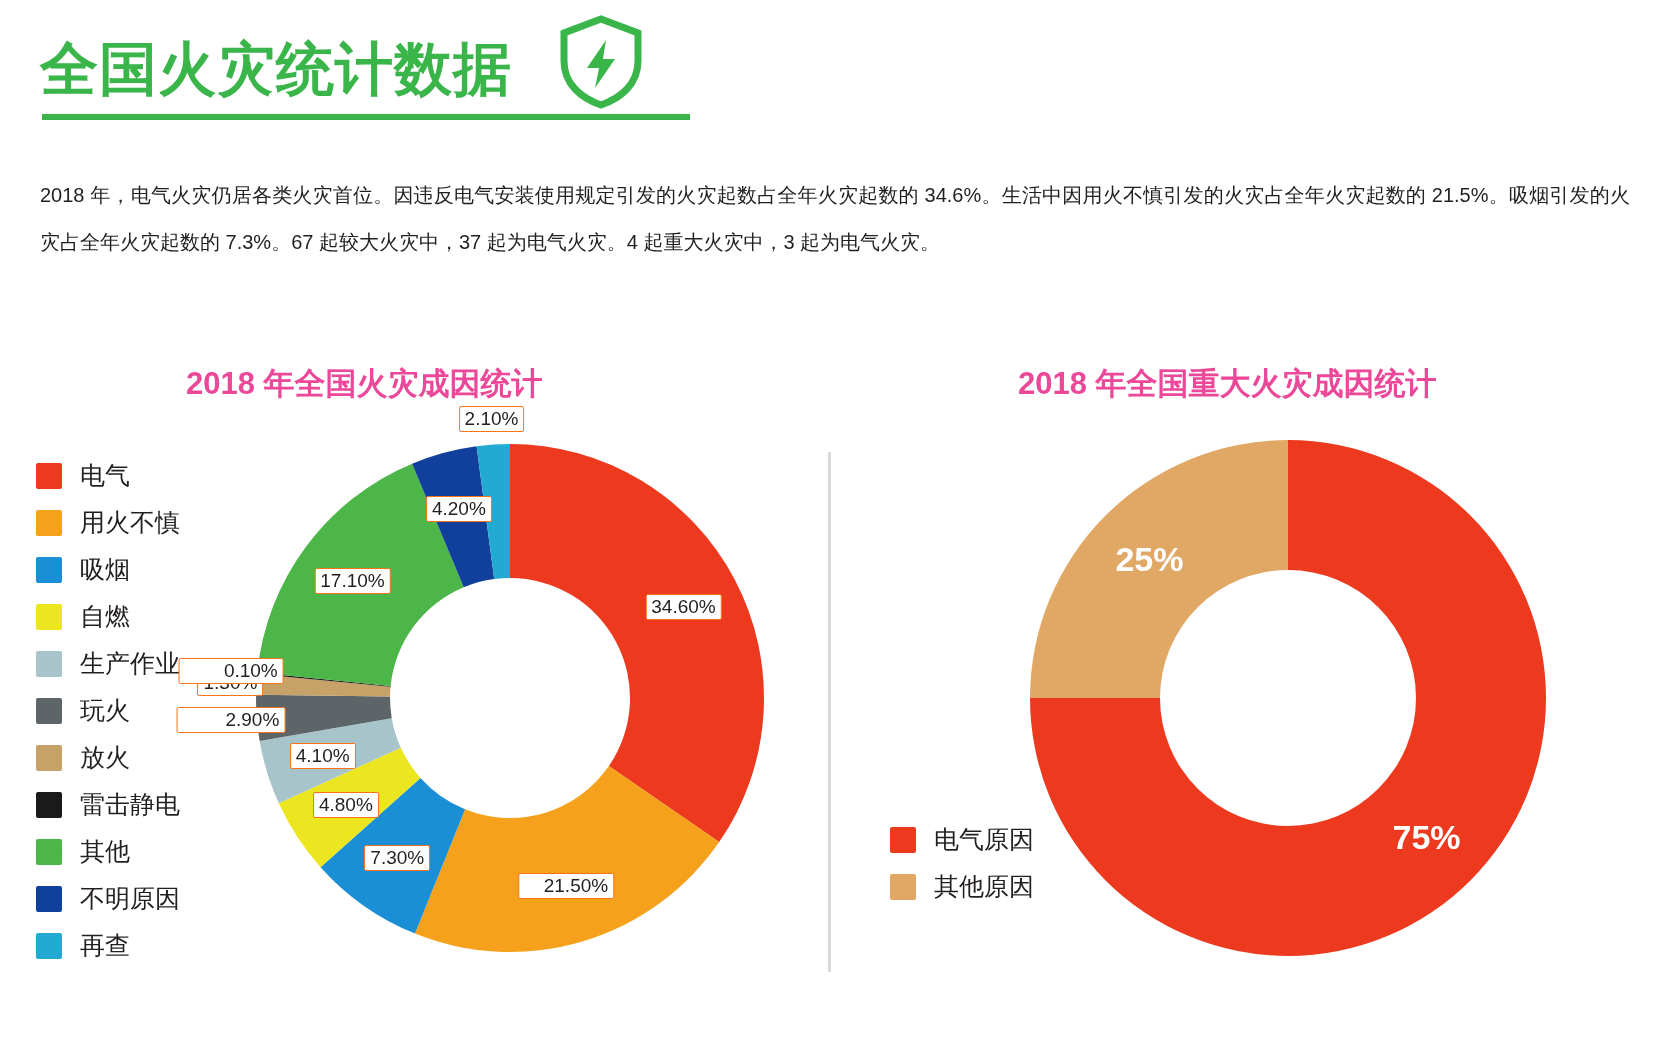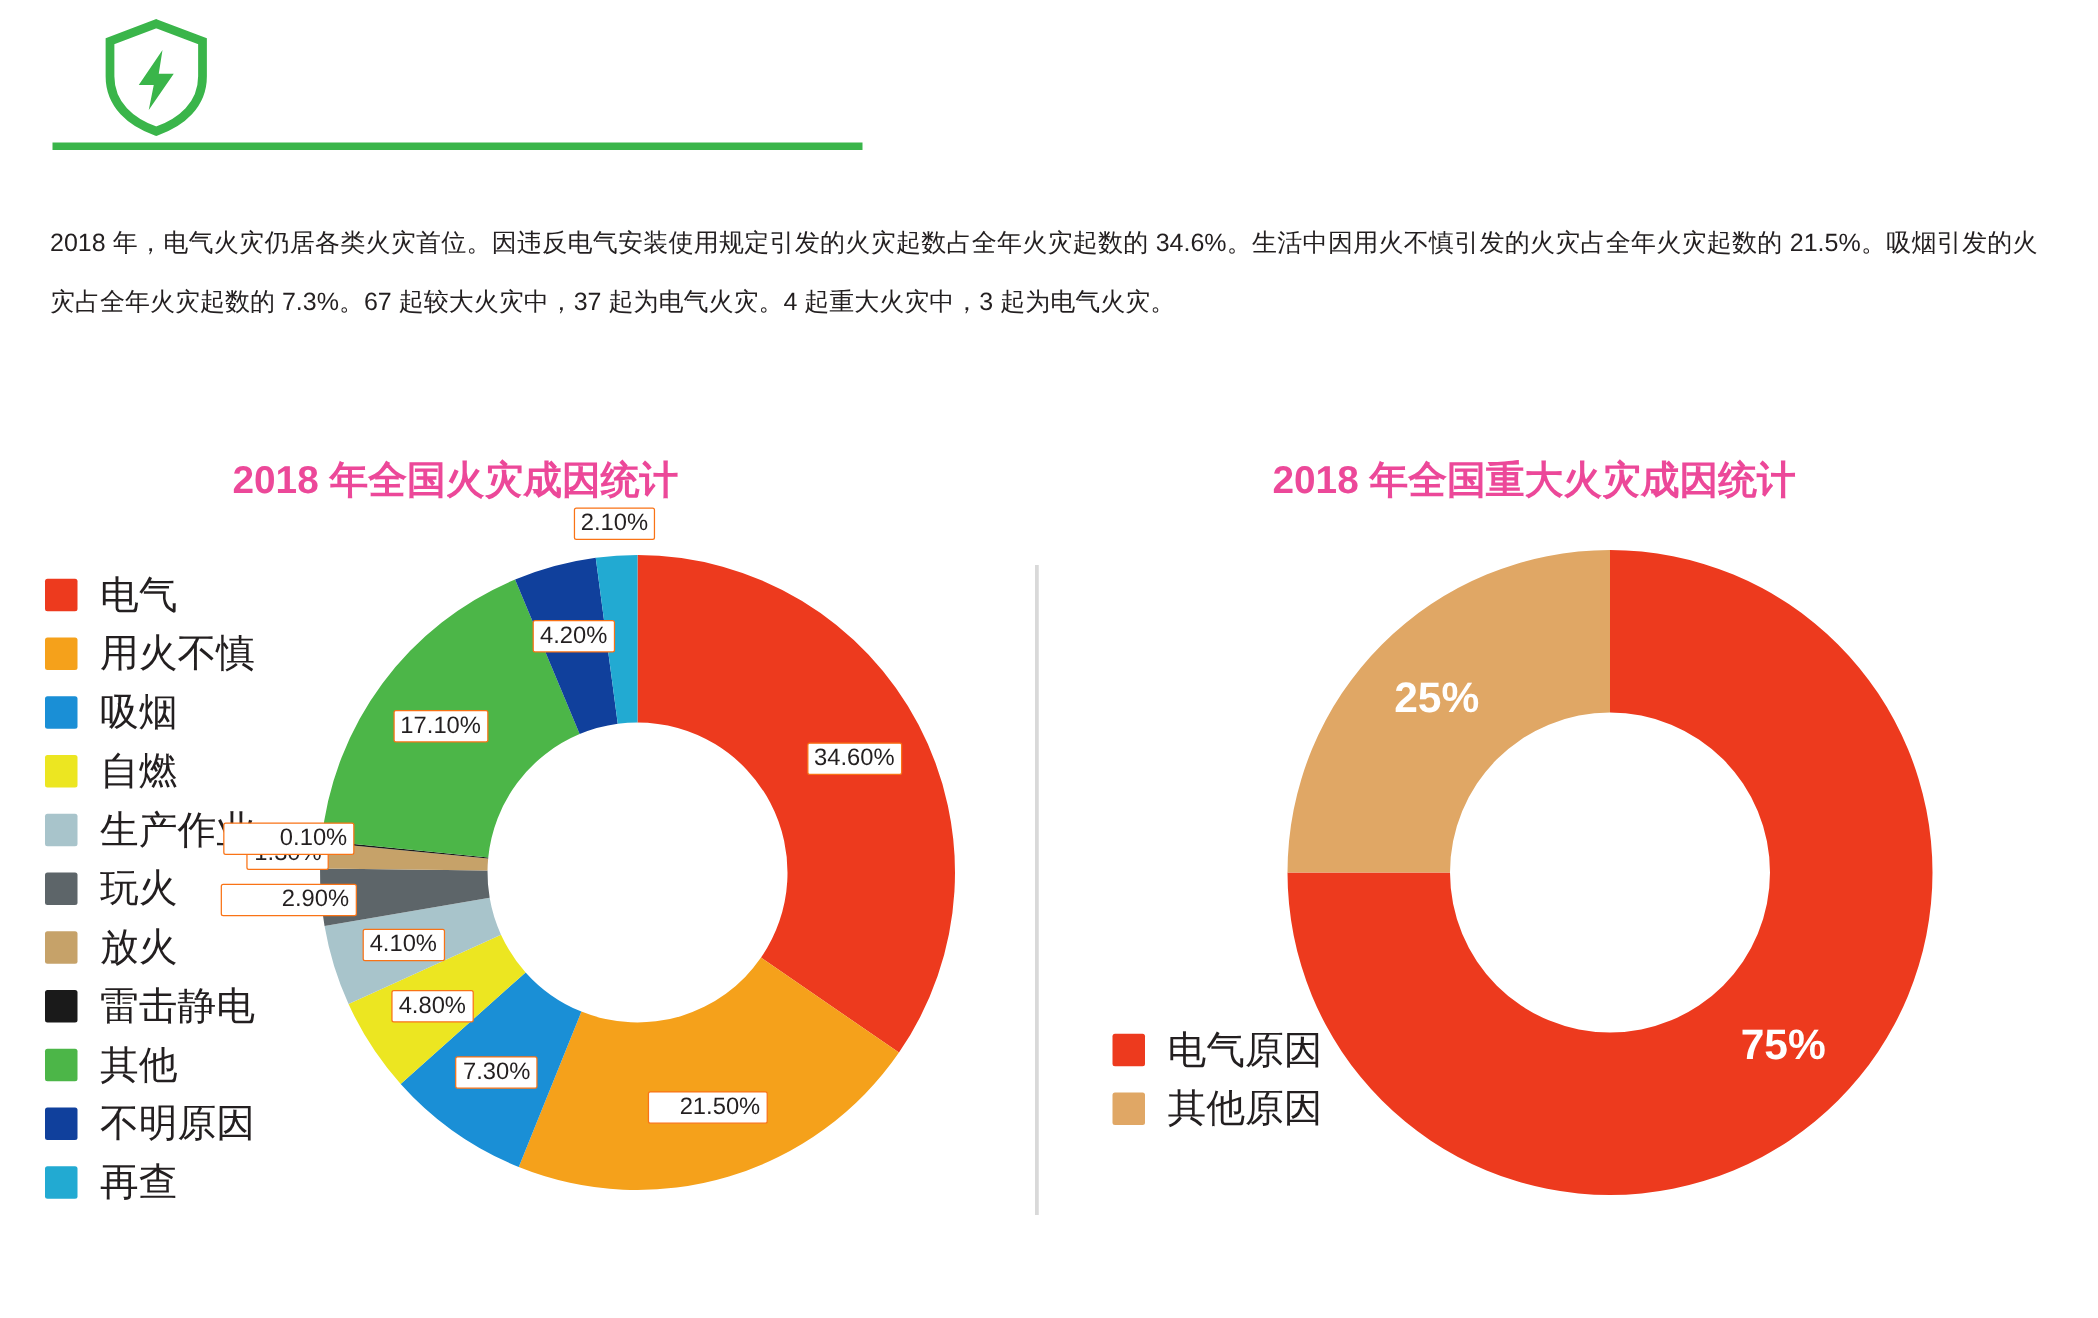--- a/index.html
+++ b/index.html
@@ -47,41 +47,42 @@
   #legend-left{left:36px;top:452px;}
   #legend-right{left:890px;top:816px;}
   .legend-item{
     display:flex;align-items:center;height:47px;
   }
   #legend-right .legend-item{height:47px;}
   .legend-swatch{
     width:26px;height:26px;border-radius:2px;flex:0 0 auto;
   }
   .legend-label{
-    margin-left:18px;font-size:31px;color:#231f20;white-space:nowrap;
+    margin-left:18px;font-size:25px;color:#231f20;white-space:nowrap;
   }
   
   .donut-wrap{position:absolute;}
   #donut-left{left:250px;top:438px;width:520px;height:520px;}
   #donut-right{left:1028px;top:438px;width:520px;height:520px;}
   .pct-label{
     position:absolute;transform:translate(-50%,-50%);
     background:#ffffff;border:1px solid #f97316;border-radius:2px;
     font-size:19px;padding:1px 5px;white-space:nowrap;color:#231f20;
   }
   .pct-plain{
     position:absolute;transform:translate(-50%,-50%);
     color:#ffffff;font-size:34px;font-weight:bold;white-space:nowrap;
   }
   svg{display:block;}
 </style>
 </head>
 <body>
 
 <div class="header">
+  <h1 class="title">全国火灾统计数据</h1>
   <span class="shield">
     <svg width="86" height="96" viewBox="0 0 86 96">
       <path d="M43 5 L80 19 V47 C80 70 63 84 43 91 C23 84 6 70 6 47 V19 Z" fill="none" stroke="#3ab54a" stroke-width="7"></path>
       <path d="M48 26 L29 54 H41 L37 74 L57 45 H45 Z" fill="#3ab54a"></path>
     </svg>
   </span>
   <div class="title-rule"></div>
 </div>
 
 <p class="intro">2018 年，电气火灾仍居各类火灾首位。因违反电气安装使用规定引发的火灾起数占全年火灾起数的 34.6%。生活中因用火不慎引发的火灾占全年火灾起数的 21.5%。吸烟引发的火灾占全年火灾起数的 7.3%。67 起较大火灾中，37 起为电气火灾。4 起重大火灾中，3 起为电气火灾。</p>

